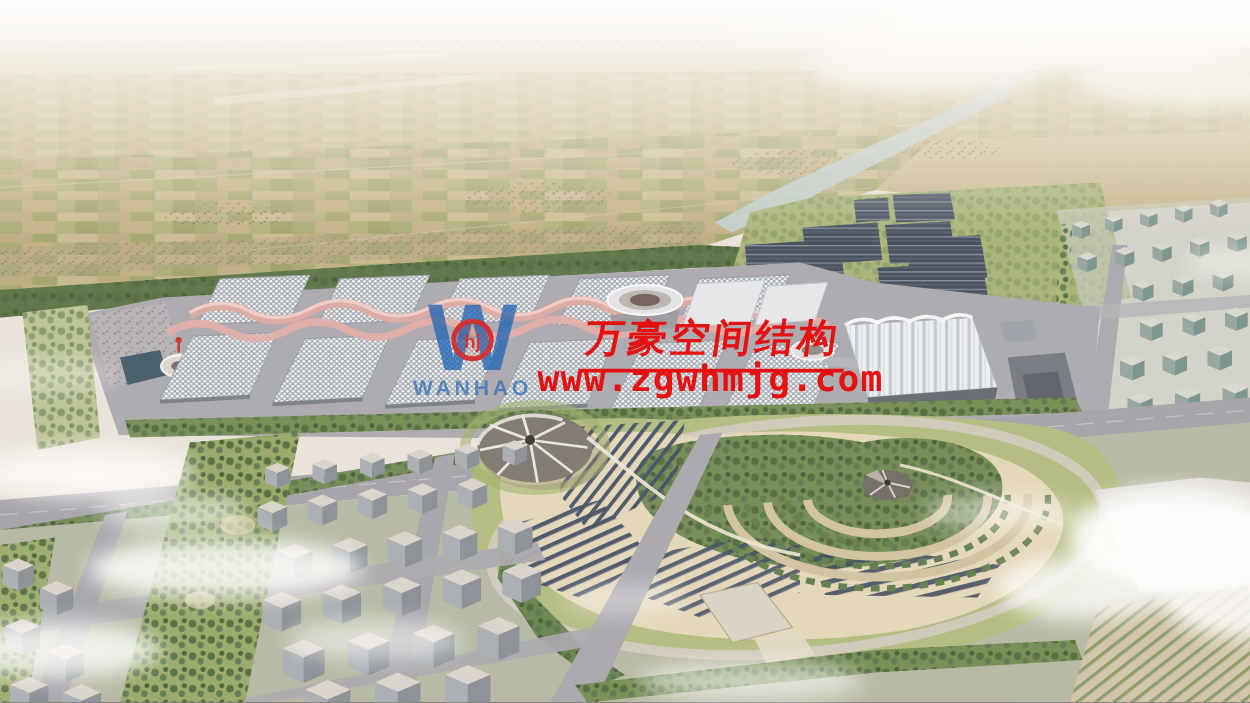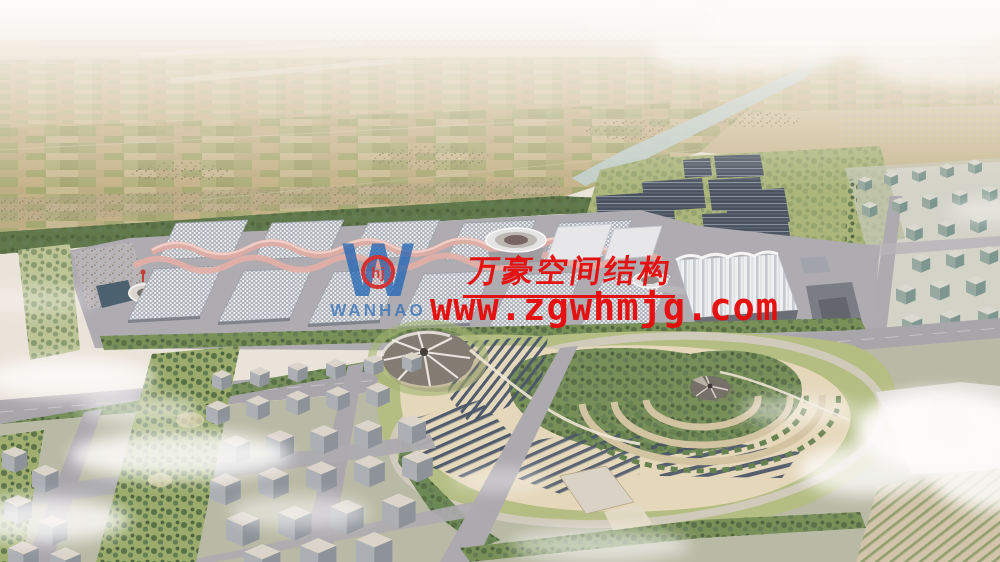--- a/index.html
+++ b/index.html
@@ -4,21 +4,21 @@
 <style>
   html,body{margin:0;padding:0;background:#222;}
   .stage{position:relative;width:1000px;height:562px;overflow:hidden;
          background:#e9e3d9;font-family:"Liberation Sans",sans-serif;}
   .stage > svg{position:absolute;left:0;top:0;}
   .wm{position:absolute;left:0;top:0;width:100%;height:100%;pointer-events:none;}
   .wm-logo{position:absolute;left:318px;top:232px;width:124px;height:88px;opacity:.88;}
   .wm-cn{position:absolute;left:466px;top:250px;color:#e60b0b;font-size:31px;font-weight:bold;
          font-family:"DejaVu Serif",serif;letter-spacing:3px;white-space:nowrap;
          transform:skewX(-8deg);border-bottom:3px solid #e60b0b;padding:0 6px 3px 2px;opacity:.97;}
-  .wm-url{position:absolute;left:430px;top:286px;color:#e60b0b;font-size:37px;font-weight:bold;
+  .wm-url{position:absolute;left:430px;top:286px;color:#e60b0b;font-size:29px;font-weight:bold;
           font-family:"DejaVu Sans Mono",monospace;letter-spacing:1px;white-space:nowrap;opacity:.97;}
 </style>
 </head>
 <body>
 
 <div class="stage">
 <svg width="1000" height="562" viewBox="0 0 1000 562">
  <defs>
   <linearGradient id="gSky" x1="0" y1="0" x2="0" y2="1">
     <stop offset="0" stop-color="#e6e7e5"></stop>

